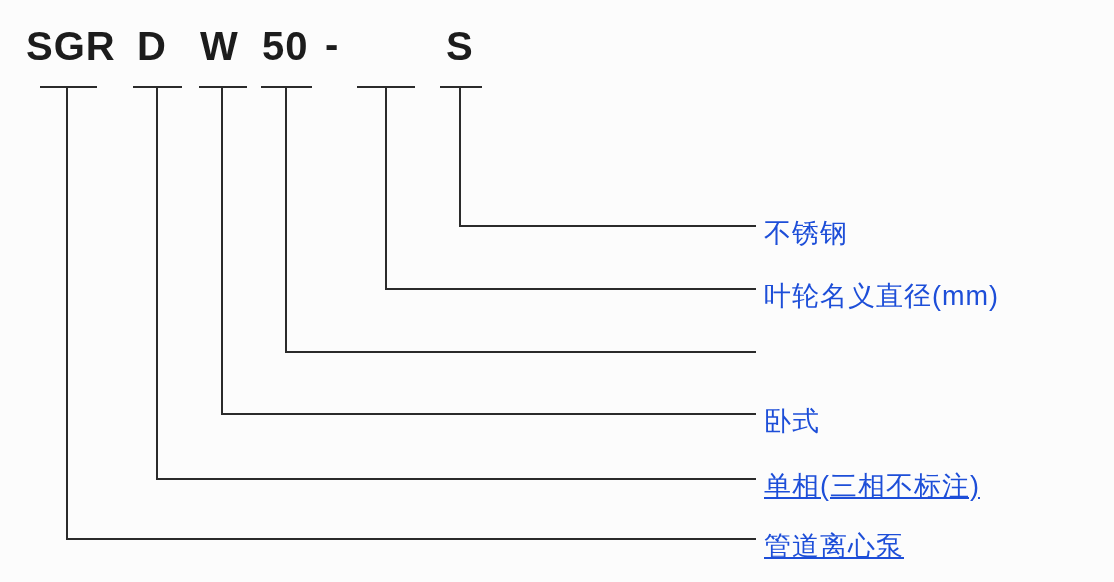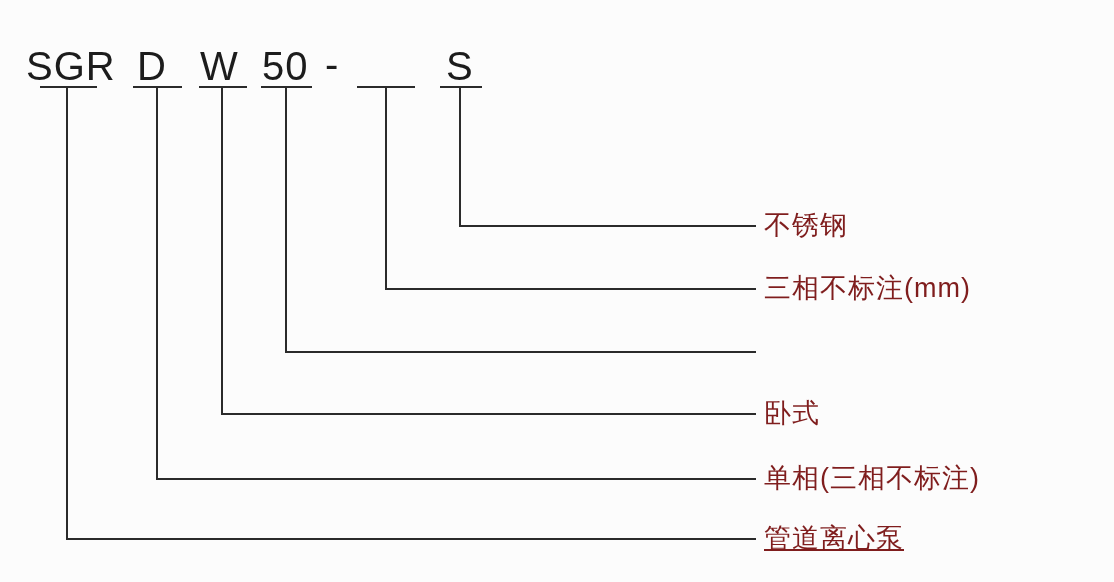--- a/index.html
+++ b/index.html
@@ -12,44 +12,44 @@
     position: relative;
     width: 1114px;
     height: 582px;
     background: #fcfcfc;
     overflow: hidden;
     color: #1c1c1c;
   }
   .code {
     position: absolute;
     font-size: 40px;
-    font-weight: 400;
+    font-weight: 700;
     letter-spacing: 1px;
     color: #1c1c1c;
     white-space: nowrap;
     line-height: 1;
-    margin-top: 20px;
   }
   .hline {
     position: absolute;
     height: 2px;
     background: #2b2b2b;
   }
   .vline {
     position: absolute;
     width: 2px;
     background: #2b2b2b;
   }
   .label {
     position: absolute;
     font-size: 27px;
     letter-spacing: 1px;
-    color: #7f1d1d;
+    color: #1d4ed8;
     white-space: nowrap;
     line-height: 30px;
+    margin-top: 8px;
   }
 </style>
 </head>
 <body>
 
 <div class="stage">
 
   <span class="code" style="left:26px;  top:26px;">SGR</span>
   <span class="code" style="left:137px; top:26px;">D</span>
   <span class="code" style="left:200px; top:26px;">W</span>
@@ -58,34 +58,34 @@
   <span class="code" style="left:446px; top:26px;">S</span>
 
   <div class="hline" style="left:40px;  top:86px;  width:57px;"></div>
   <div class="vline" style="left:66px;  top:86px;  height:454px;"></div>
   <div class="hline" style="left:66px;  top:538px; width:690px;"></div>
   <span class="label" style="left:764px; top:523px;text-decoration:underline;">管道离心泵</span>
 
   <div class="hline" style="left:133px; top:86px;  width:49px;"></div>
   <div class="vline" style="left:156px; top:86px;  height:394px;"></div>
   <div class="hline" style="left:156px; top:478px; width:600px;"></div>
-  <span class="label" style="left:764px; top:463px;">单相(三相不标注)</span>
+  <span class="label" style="left:764px; top:463px;text-decoration:underline;">单相(三相不标注)</span>
 
   <div class="hline" style="left:199px; top:86px;  width:48px;"></div>
   <div class="vline" style="left:221px; top:86px;  height:329px;"></div>
   <div class="hline" style="left:221px; top:413px; width:535px;"></div>
   <span class="label" style="left:764px; top:398px;">卧式</span>
 
   <div class="hline" style="left:261px; top:86px;  width:51px;"></div>
   <div class="vline" style="left:285px; top:86px;  height:267px;"></div>
   <div class="hline" style="left:285px; top:351px; width:471px;"></div>
 
   <div class="hline" style="left:357px; top:86px;  width:58px;"></div>
   <div class="vline" style="left:385px; top:86px;  height:204px;"></div>
   <div class="hline" style="left:385px; top:288px; width:371px;"></div>
-  <span class="label" style="left:764px; top:273px;">三相不标注(mm)</span>
+  <span class="label" style="left:764px; top:273px;">叶轮名义直径(mm)</span>
 
   <div class="hline" style="left:440px; top:86px;  width:42px;"></div>
   <div class="vline" style="left:459px; top:86px;  height:141px;"></div>
   <div class="hline" style="left:459px; top:225px; width:297px;"></div>
   <span class="label" style="left:764px; top:210px;">不锈钢</span>
 
 </div>
 
 </body></html>

